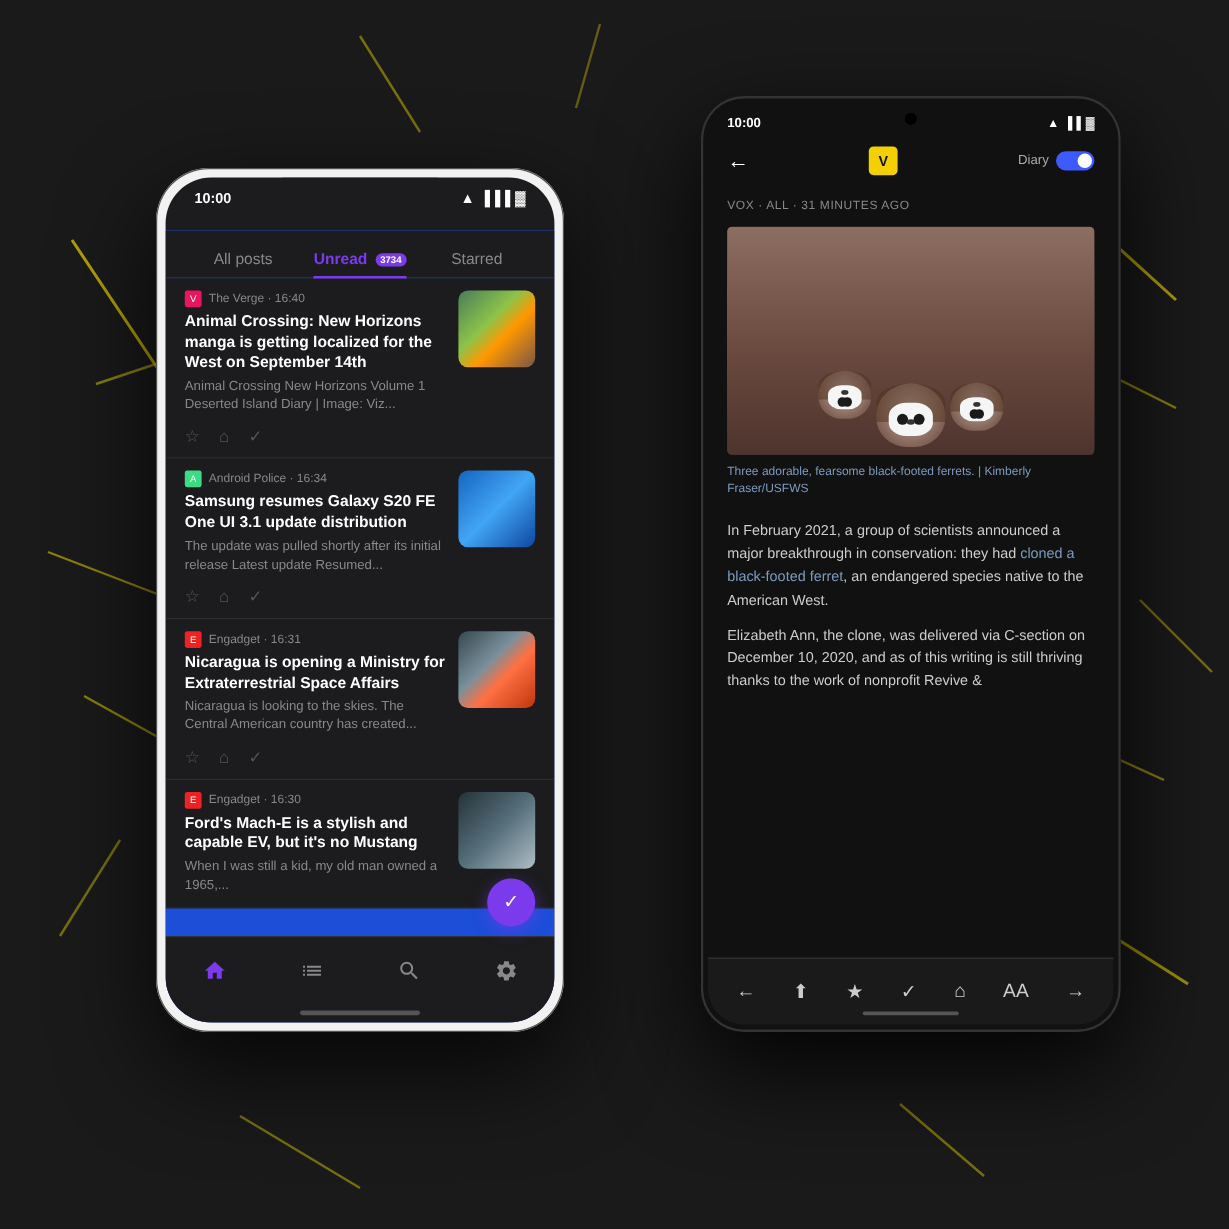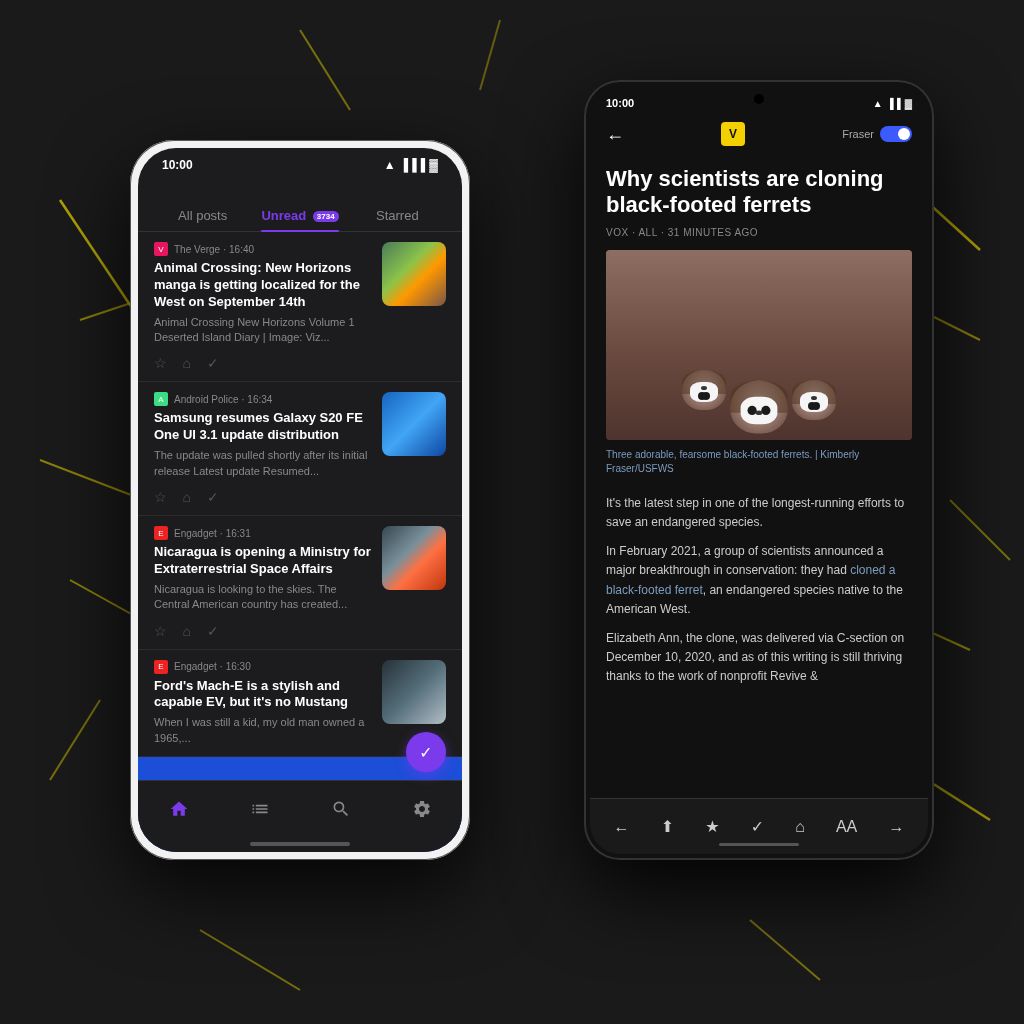--- a/index.html
+++ b/index.html
@@ -647,27 +647,26 @@
         <span>▓</span>
       </div>
     </div>
 
     <div class="android-header">
       <span style="color:#fff;font-size:18px;">←</span>
       <div class="android-header-center">
         <div class="vox-logo">V</div>
       </div>
       <div class="simple-toggle">
-        <span>Fraser</span>
+        <span>Diary</span>
         <div class="toggle-switch"></div>
       </div>
     </div>
 
     <div class="android-article">
-      <div class="article-title">Why scientists are cloning black-footed ferrets</div>
       <div class="article-meta">VOX · ALL · 31 MINUTES AGO</div>
 
       <div class="article-hero">
         <div class="ferret-scene">
 
           <div class="ferret" style="margin-bottom: 20px;">
             <div class="ferret-head">
               <div class="ferret-mask"></div>
               <div class="ferret-face">
                 <div class="ferret-eye-l"></div>
@@ -696,21 +695,20 @@
                 <div class="ferret-eye-r"></div>
                 <div class="ferret-nose"></div>
               </div>
             </div>
           </div>
         </div>
       </div>
 
       <div class="article-caption">Three adorable, fearsome black-footed ferrets. | Kimberly Fraser/USFWS</div>
 
-      <div class="article-body">It's the latest step in one of the longest-running efforts to save an endangered species.</div>
       <div class="article-body">
         In February 2021, a group of scientists announced a major breakthrough in conservation: they had <span class="article-link">cloned a black-footed ferret</span>, an endangered species native to the American West.
       </div>
       <div class="article-body">Elizabeth Ann, the clone, was delivered via C-section on December 10, 2020, and as of this writing is still thriving thanks to the work of nonprofit Revive &amp;</div>
     </div>
 
     <div class="android-bottom-bar">
       <span class="bottom-bar-icon">←</span>
       <span class="bottom-bar-icon">⬆</span>
       <span class="bottom-bar-icon">★</span>

